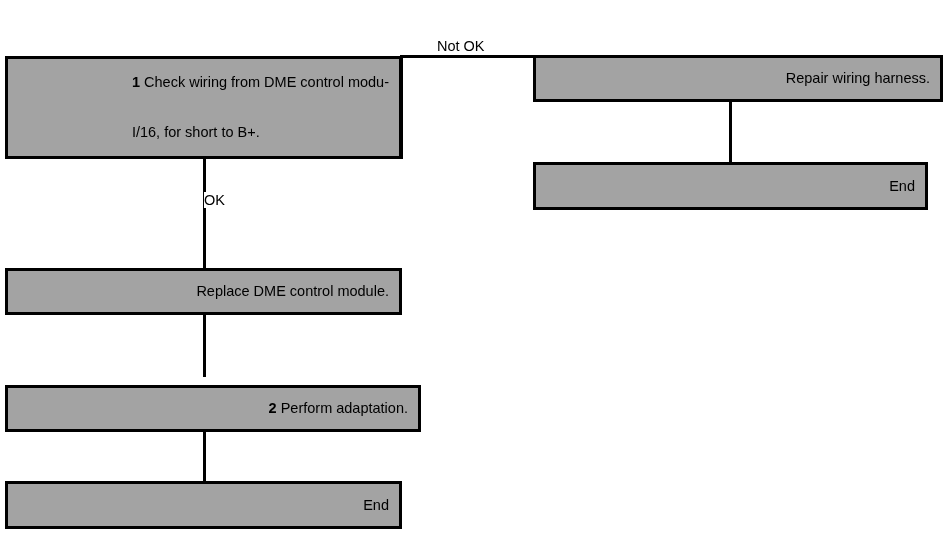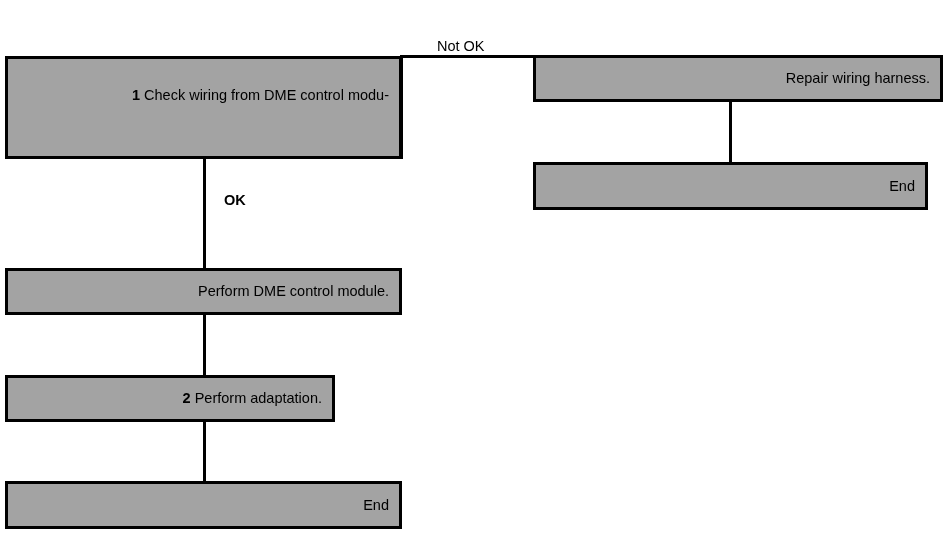--- a/index.html
+++ b/index.html
@@ -85,43 +85,44 @@
   <div class="edge-v" style="left:729px; top:99px; height:65px;"></div>
 
   <div class="edge-v" style="left:203px; top:156px; height:114px;"></div>
 
   <div class="edge-v" style="left:203px; top:313px; height:64px;"></div>
 
   <div class="edge-v" style="left:203px; top:420px; height:62px;"></div>
 
   <div class="edge-label" style="left:437px; top:38px;">Not OK</div>
 
-  <div class="edge-label" style="left:224px; top:192px;font-weight:bold;">OK</div>
+  <div class="edge-label" style="left:204px; top:192px;">OK</div>
 
   <div class="node" style="left:5px; top:56px; width:397px; height:103px;">
     <div class="txt">
       <b>1</b>
       <span>Check wiring from DME control modu-</span><br>
       <br>
+      <span>I/16, for short to B+.</span>
     </div>
   </div>
 
   <div class="node" style="left:533px; top:55px; width:410px; height:47px;">
     <div class="txt">Repair wiring harness.</div>
   </div>
 
   <div class="node bold" style="left:533px; top:162px; width:395px; height:48px;">
     <div class="txt">End</div>
   </div>
 
   <div class="node" style="left:5px; top:268px; width:397px; height:47px;">
-    <div class="txt">Perform DME control module.</div>
+    <div class="txt">Replace DME control module.</div>
   </div>
 
-  <div class="node" style="left:5px; top:375px; width:330px; height:47px;">
+  <div class="node" style="left:5px; top:385px; width:416px; height:47px;">
     <div class="txt">
       <b>2</b>
       <span>Perform adaptation.</span>
     </div>
   </div>
 
   <div class="node bold" style="left:5px; top:481px; width:397px; height:48px;">
     <div class="txt">End</div>
   </div>
 

